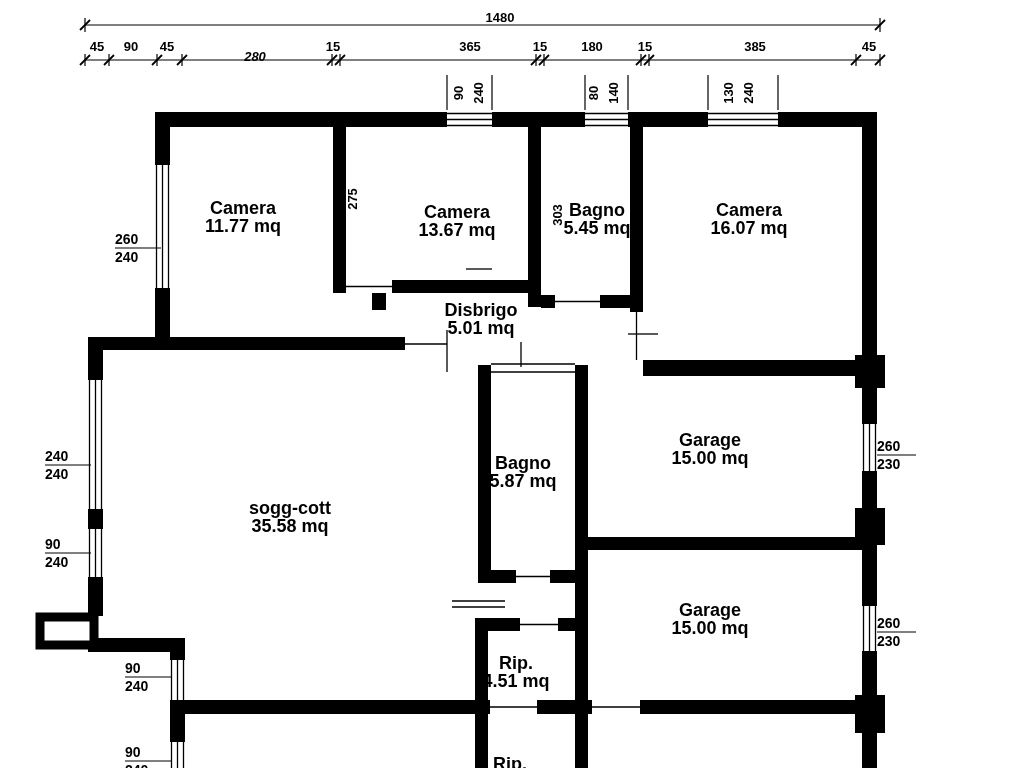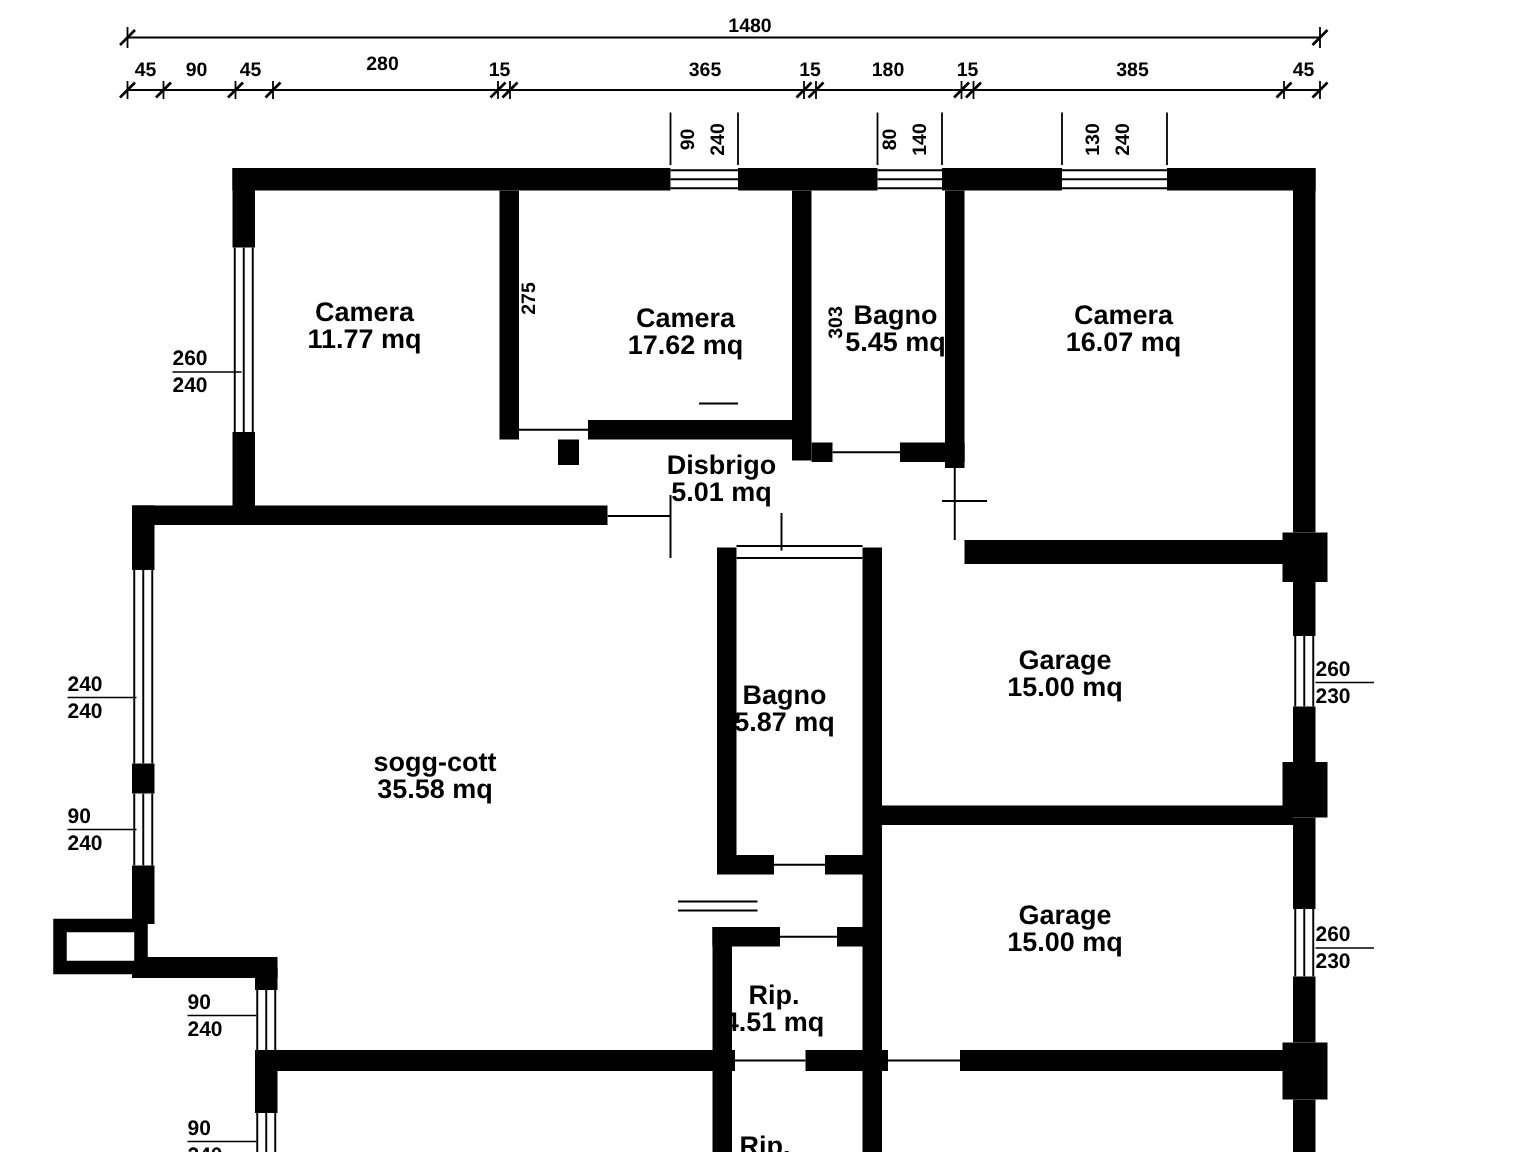--- a/index.html
+++ b/index.html
@@ -184,21 +184,21 @@
         <line x1="930" y1="725" x2="940" y2="715"></line>
   </g>
 </svg>
 
 <div class="dim" style="left:500px;top:17px;">1480</div>
 <div class="dim rot" style="left:988px;top:712px;">2245</div>
 
 <div class="dim" style="left:97px;top:46px;">45</div>
 <div class="dim" style="left:131px;top:46px;">90</div>
 <div class="dim" style="left:167px;top:46px;">45</div>
-<div class="dim" style="left:255px;top:42px;">280</div>
+<div class="dim" style="left:255px;top:56px;font-style:italic;">280</div>
 <div class="dim" style="left:333px;top:46px;">15</div>
 <div class="dim" style="left:470px;top:46px;">365</div>
 <div class="dim" style="left:540px;top:46px;">15</div>
 <div class="dim" style="left:592px;top:46px;">180</div>
 <div class="dim" style="left:645px;top:46px;">15</div>
 <div class="dim" style="left:755px;top:46px;">385</div>
 <div class="dim" style="left:869px;top:46px;">45</div>
 
 <div class="dim rot" style="left:938px;top:124px;">45</div>
 <div class="dim rot" style="left:938px;top:248px;">418</div>
@@ -247,21 +247,21 @@
   <div class="fnum">260</div>
   <div class="fden">230</div>
 </div>
 
 <div class="room" style="left:243px;top:217px;">
   <div>Camera</div>
   <div>11.77 mq</div>
 </div>
 <div class="room" style="left:457px;top:221px;">
   <div>Camera</div>
-  <div>17.62 mq</div>
+  <div>13.67 mq</div>
 </div>
 <div class="room" style="left:597px;top:219px;">
   <div>Bagno</div>
   <div>5.45 mq</div>
 </div>
 <div class="room" style="left:749px;top:219px;">
   <div>Camera</div>
   <div>16.07 mq</div>
 </div>
 <div class="room" style="left:481px;top:319px;">

